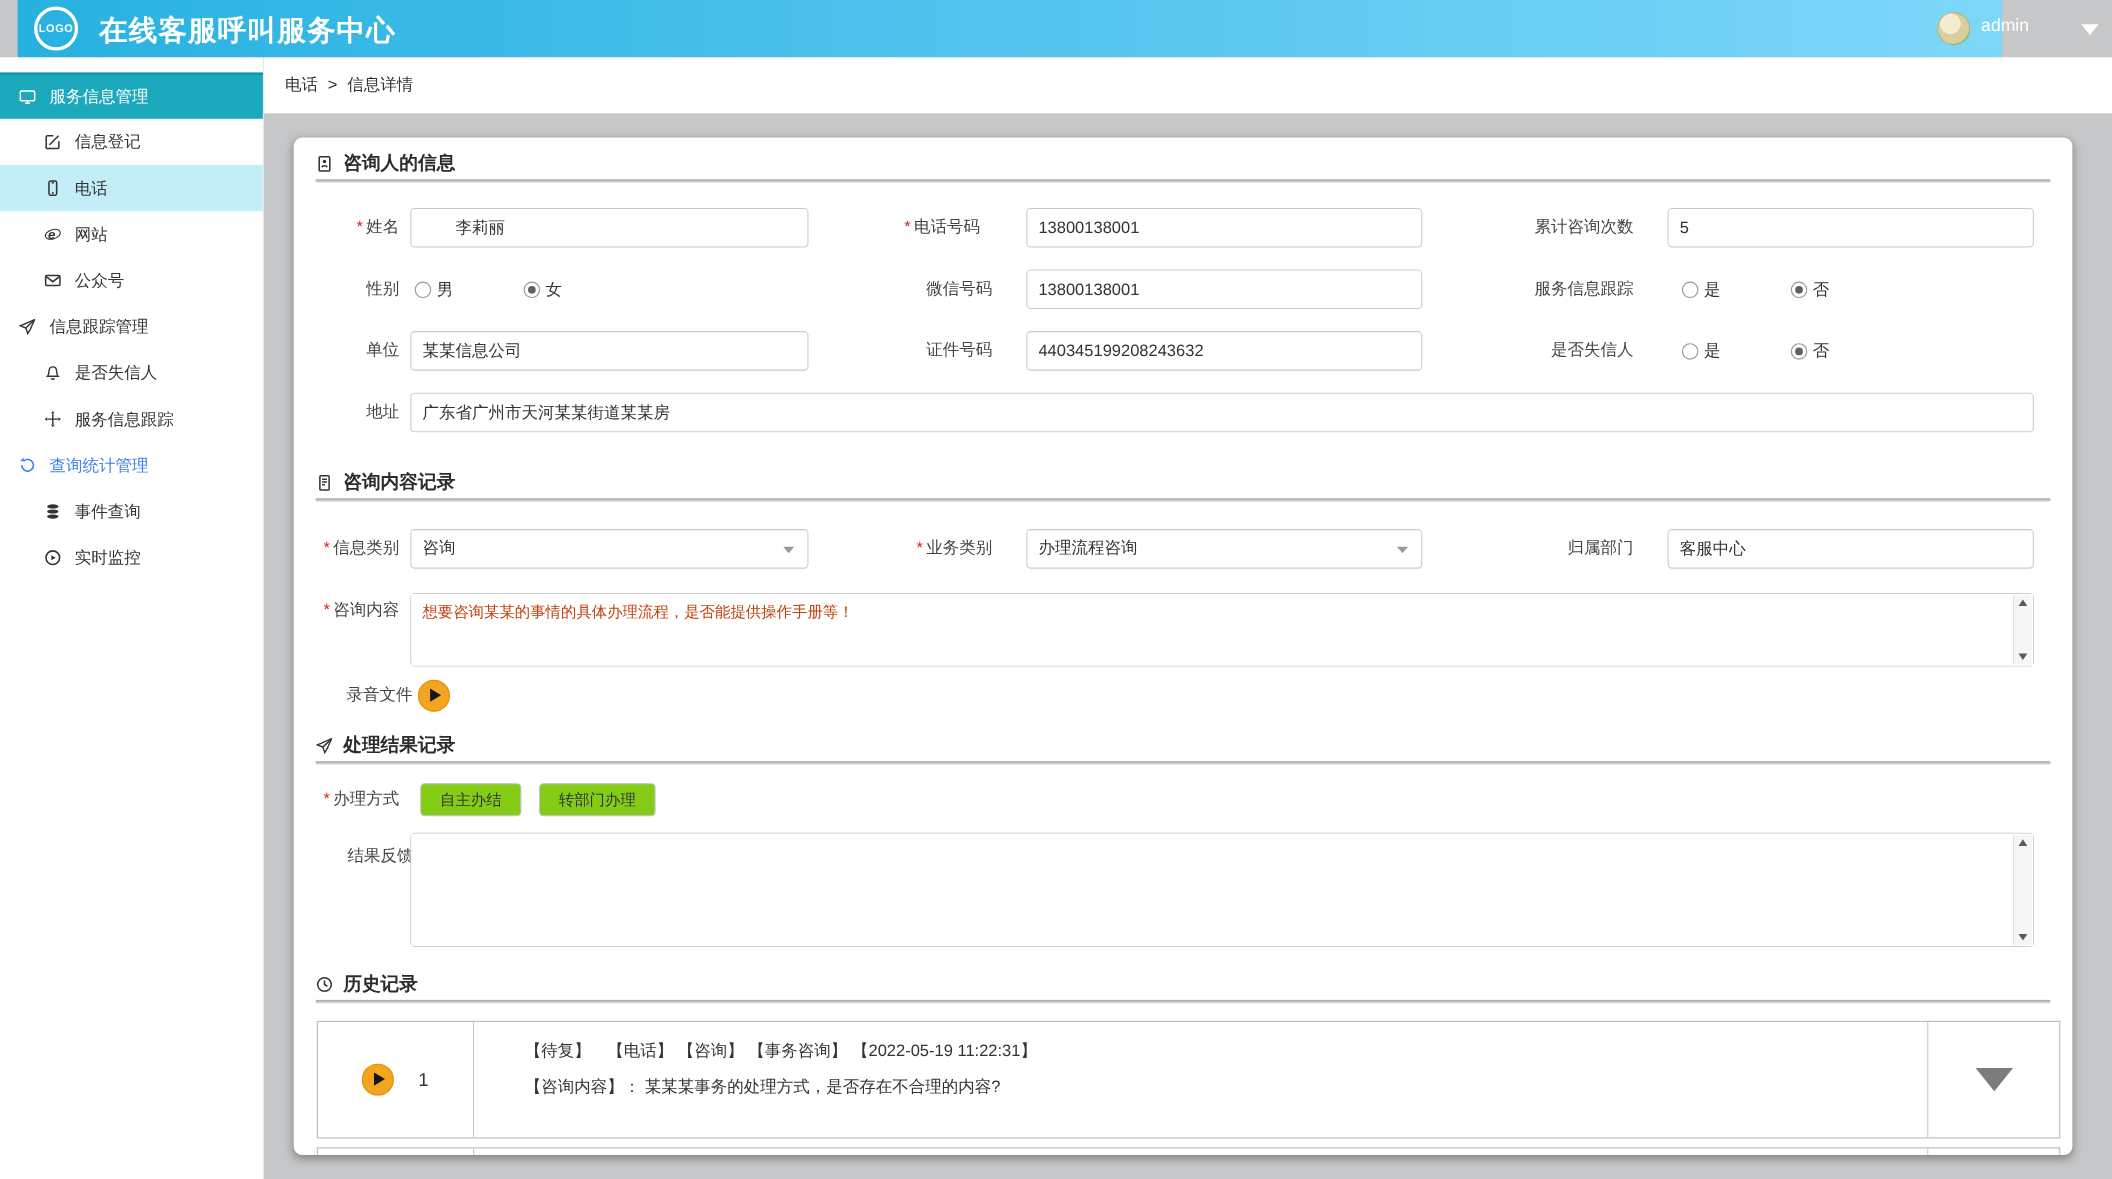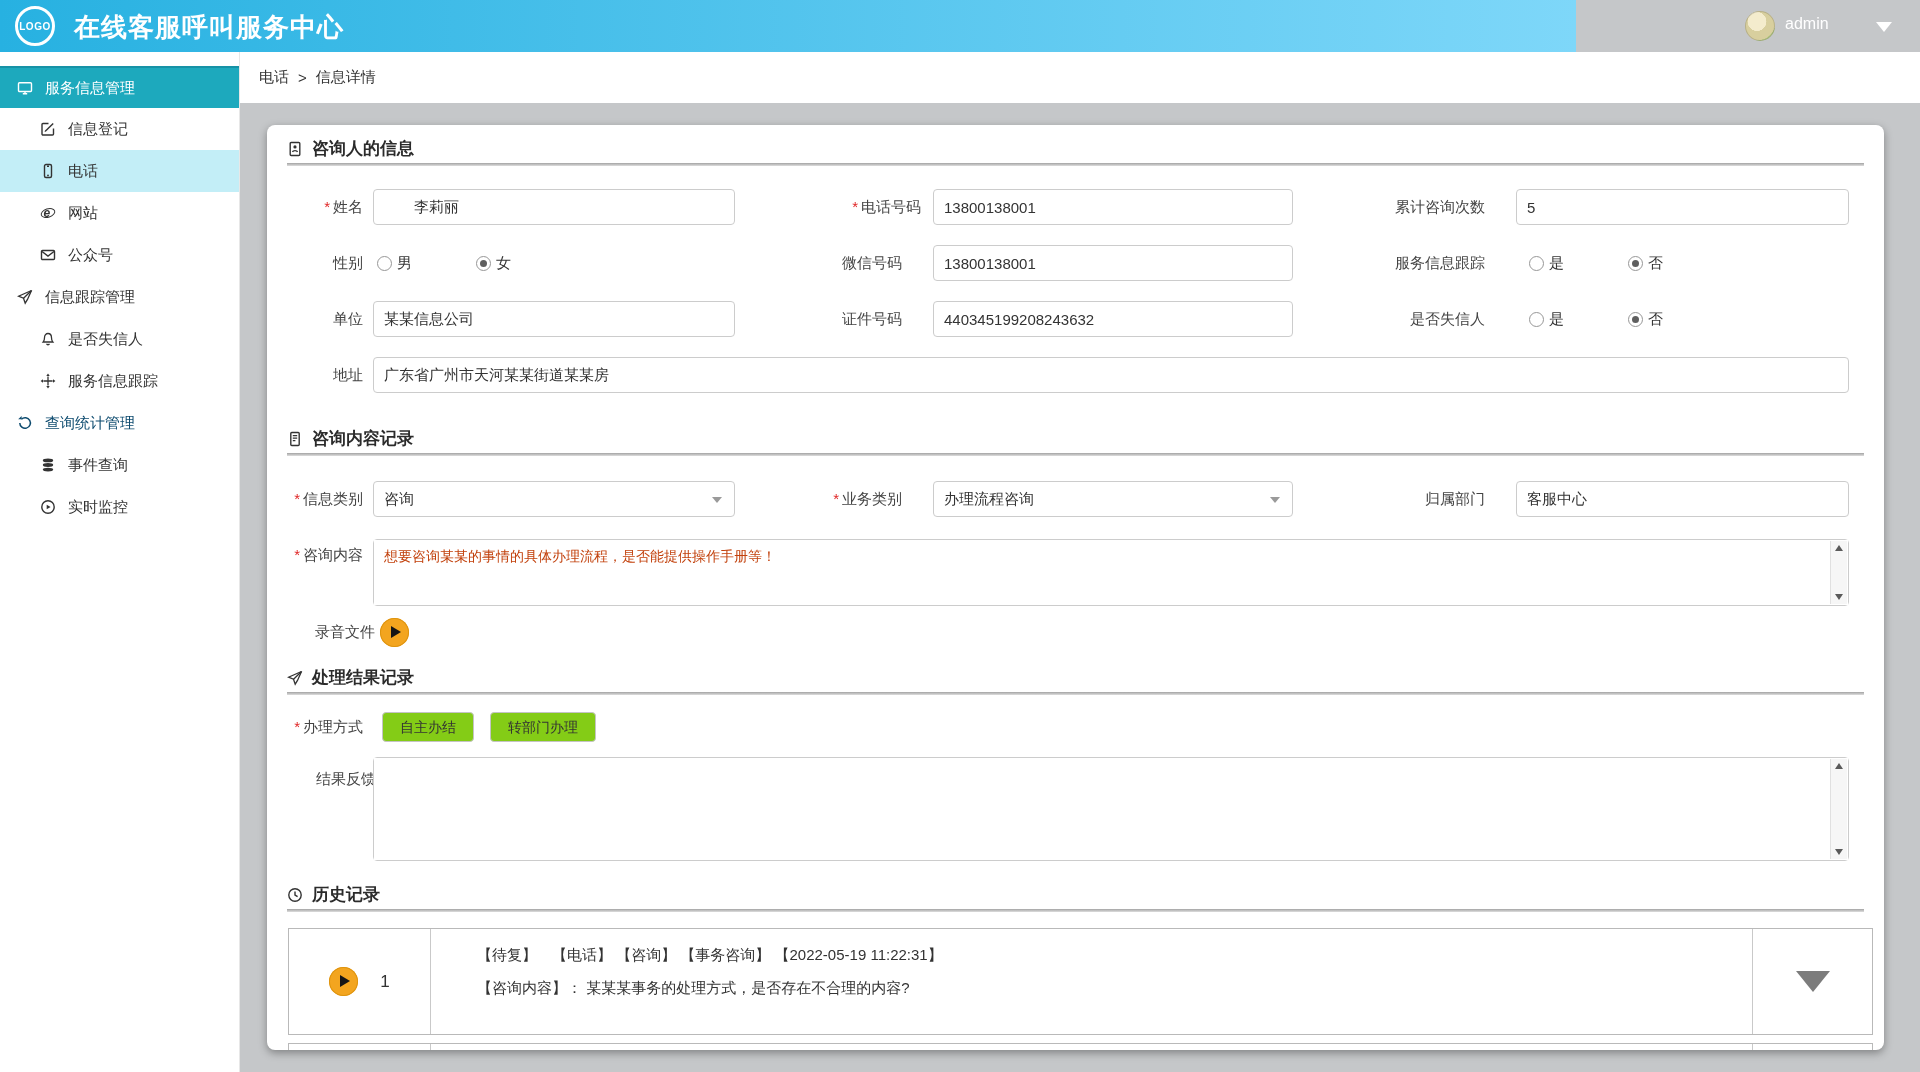--- a/index.html
+++ b/index.html
@@ -1,20 +1,20 @@
 <!DOCTYPE html>
 <html><head>
 <meta charset="utf-8">
 <style>
   * { margin:0; padding:0; box-sizing:border-box; }
   html,body { width:1920px; height:1072px; overflow:hidden;
     font-family:"Liberation Sans","DejaVu Sans",sans-serif; background:#c5c7c9; }
 
   
-  .topbar { position:absolute; left:0; top:0; width:1576px; height:52px;
+  .topbar { position:absolute; left:16px; top:0; width:1804px; height:52px;
     background:linear-gradient(90deg,#27b1e1,#7ed7f9); z-index:30; }
   .logo-circle { position:absolute; left:15px; top:6px; width:40px; height:40px;
     border:3px solid #fff; border-radius:50%; color:#fff; font-size:10px; font-weight:bold;
     display:flex; align-items:center; justify-content:center; letter-spacing:.5px; }
   .app-title { position:absolute; left:74px; top:10px; font-size:26px; font-weight:bold;
     color:#fff; letter-spacing:1px; }
   .avatar { position:absolute; left:1745px; top:11px; width:30px; height:30px; border-radius:50%;
     background:radial-gradient(circle at 40% 35%, #f4eccd 0 35%, #d8cf9e 36% 70%, #b9c987 71%);
     box-shadow:inset 0 0 0 1px rgba(0,0,0,.15); }
   .admin-name { position:absolute; left:1785px; top:15px; font-size:16px; color:#fff; }
@@ -190,21 +190,21 @@
   <div class="side-item sub">
     <span class="icon">
       <svg width="16" height="16" viewBox="0 0 16 16" fill="none" stroke="currentColor" stroke-width="1.3">
         <path d="M8 3.4v9.2M3.4 8h9.2"></path>
         <path d="M8 .6 6.3 3h3.4zM8 15.4 6.3 13h3.4zM.6 8 3 6.3v3.4zM15.4 8 13 6.3v3.4z" fill="currentColor" stroke="none"></path>
         </svg>
     </span>
     <span>服务信息跟踪</span>
   </div>
 
-  <div class="side-item section" style="background:#fff;color:#0c4a6e;border-top:none">
+  <div class="side-item section" style="background:#fff;color:#3b82f6;border-top:none">
     <span class="icon">
       <svg width="16" height="16" viewBox="0 0 16 16" fill="none" stroke="currentColor" stroke-width="1.5">
         <path d="M2.8 8a5.3 5.3 0 1 0 1.6-3.8"></path>
         <path d="M4.6.9v3.4H1.2z" fill="currentColor" stroke="none"></path>
         </svg>
     </span>
     <span>查询统计管理</span>
   </div>
 
   <div class="side-item sub">
@@ -245,21 +245,21 @@
           <circle cx="8" cy="5.9" r="1.6" fill="#333" stroke="none"></circle>
           <path d="M5.5 11c.5-1.8 4.5-1.8 5 0"></path>
           </svg>
       </span>
       <span>咨询人的信息</span>
     </div>
     <div class="divider" style="top:38px"></div>
 
     <span class="lbl req" style="left:0;top:64px;width:96px">姓名</span>
     <input class="inp" style="left: 106px; top: 64px; width: 362px; padding-left: 40px;" value="李莉丽">
-    <span class="lbl req" style="left:449px;top:64px;width:205px">电话号码</span>
+    <span class="lbl req" style="left:419px;top:64px;width:205px">电话号码</span>
     <input class="inp" style="left: 666px; top: 64px; width: 360px;" value="13800138001">
     <span class="lbl" style="left:1000px;top:64px;width:218px">累计咨询次数</span>
     <input class="inp" style="left: 1249px; top: 64px; width: 333px;" value="5">
 
     <span class="lbl" style="left:0;top:120px;width:96px">性别</span>
     <div class="radio-group" style="left:110px;top:120px">
       <span class="radio-opt">
         <span class="radio"></span>
         <span>男</span>
       </span>

